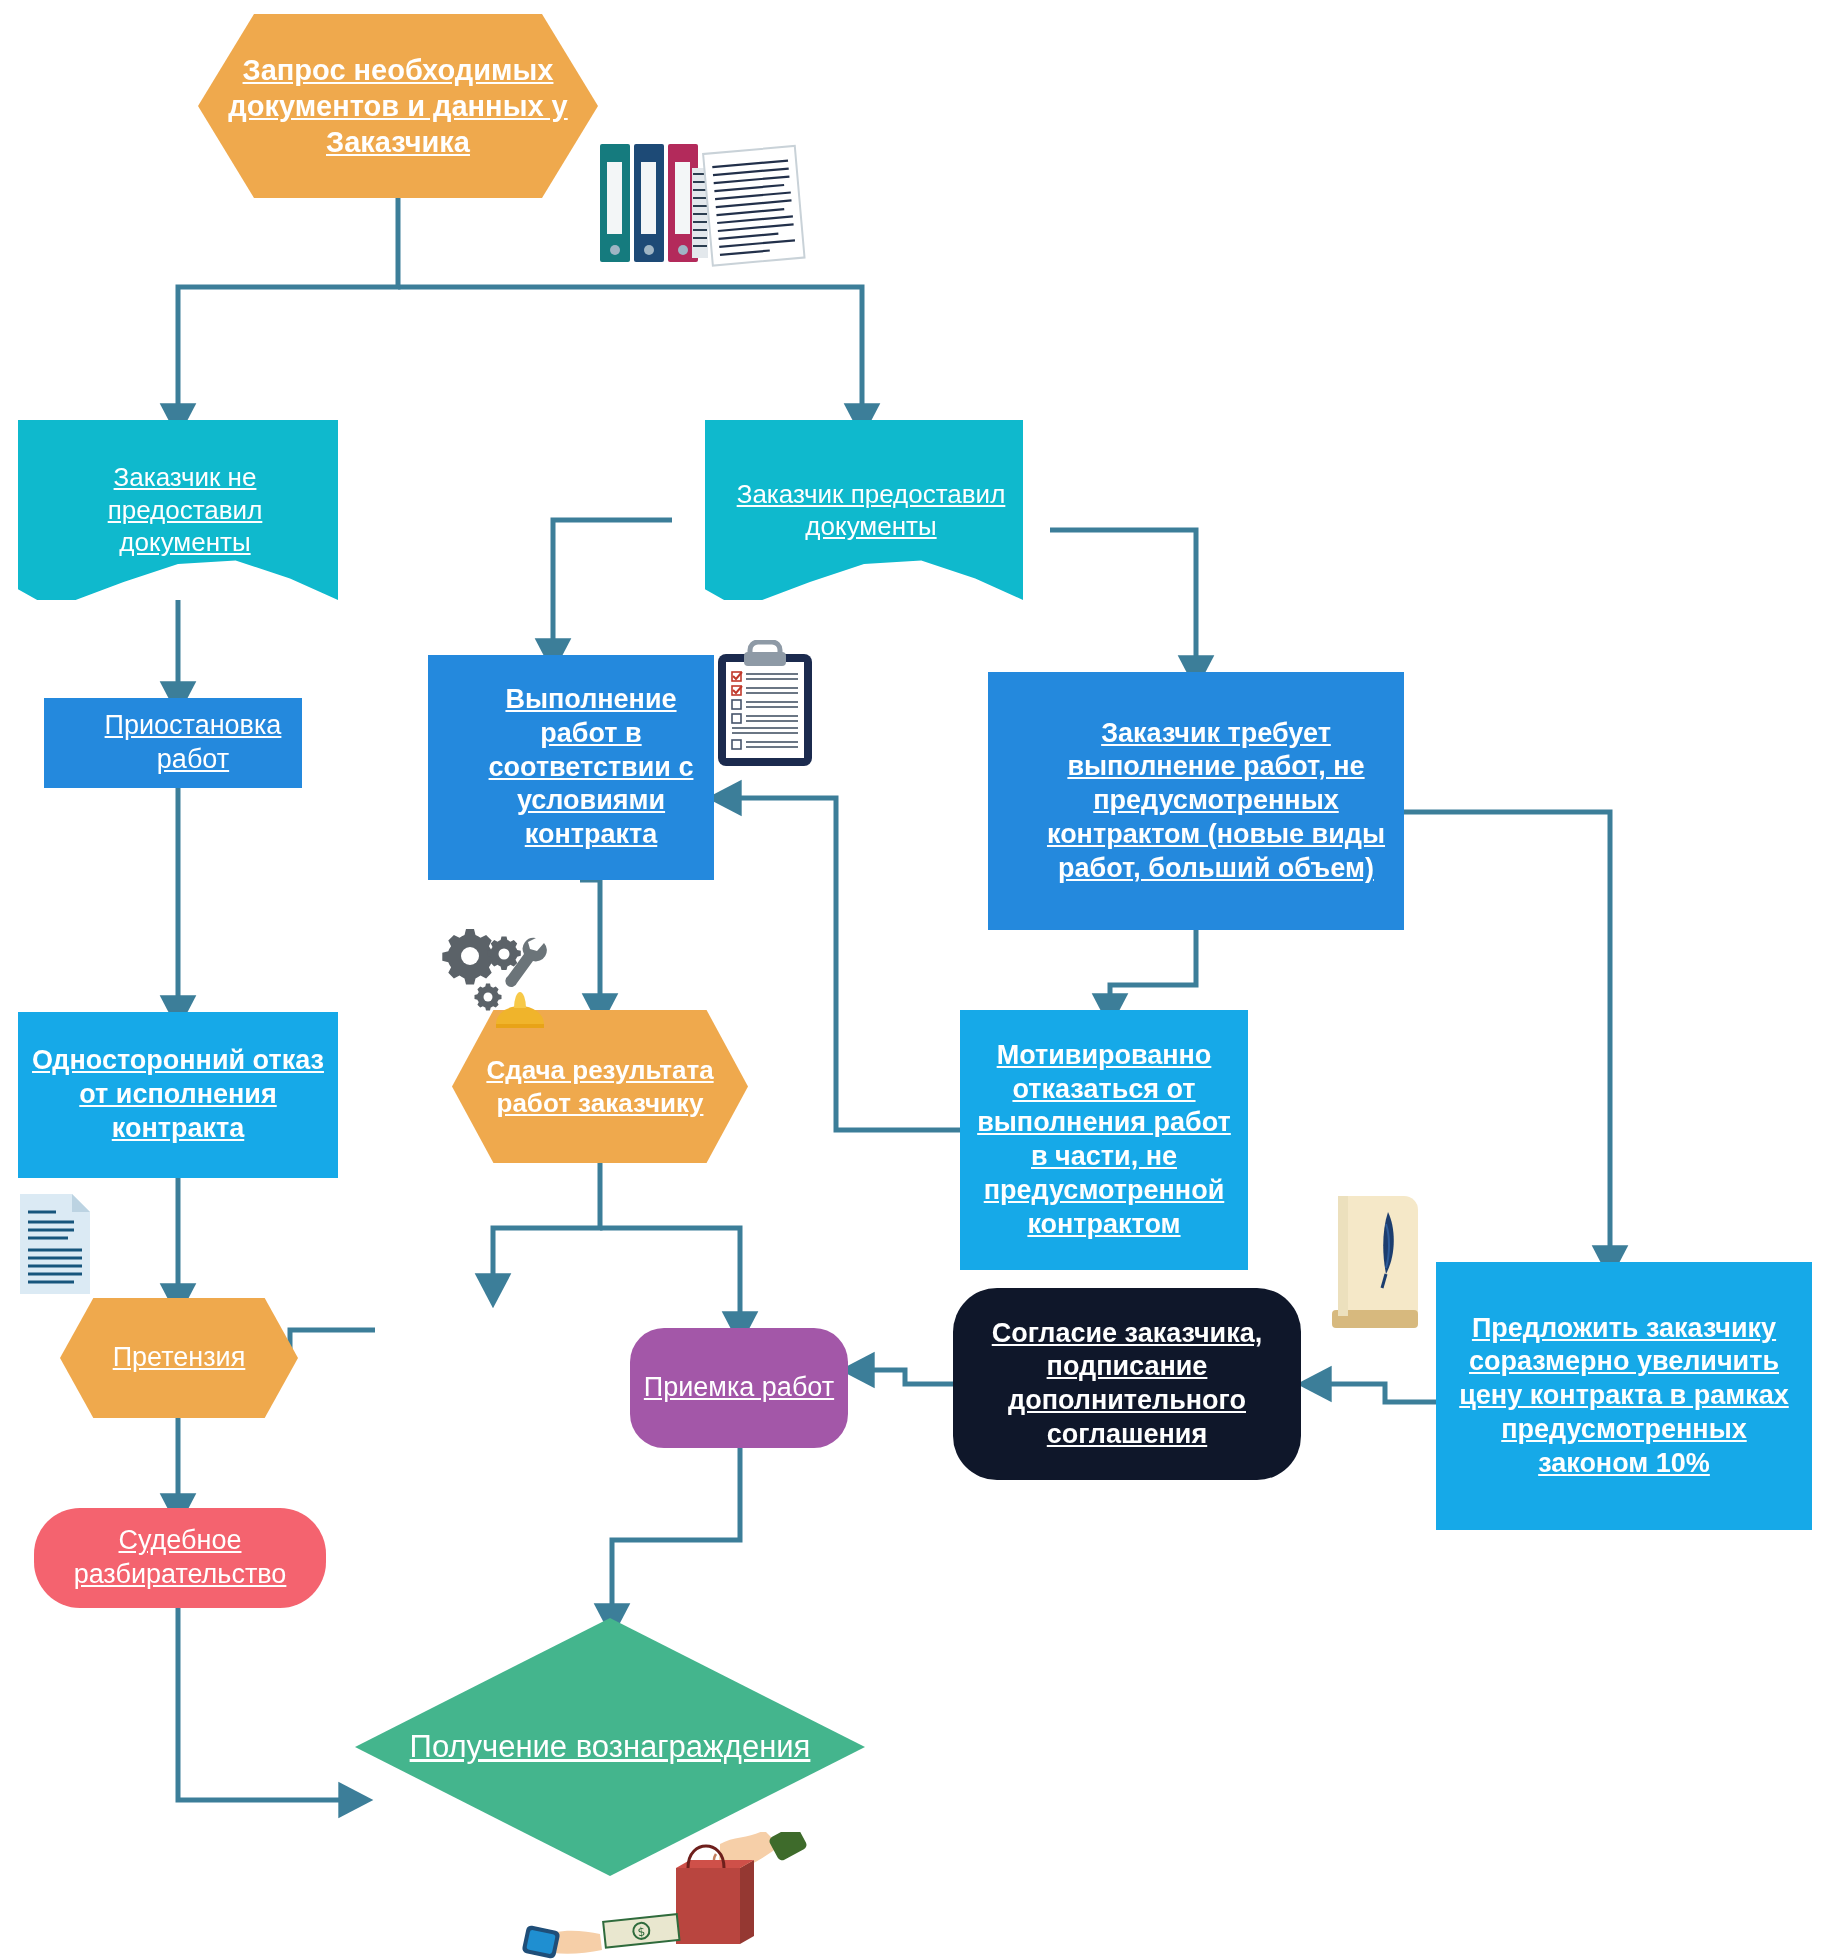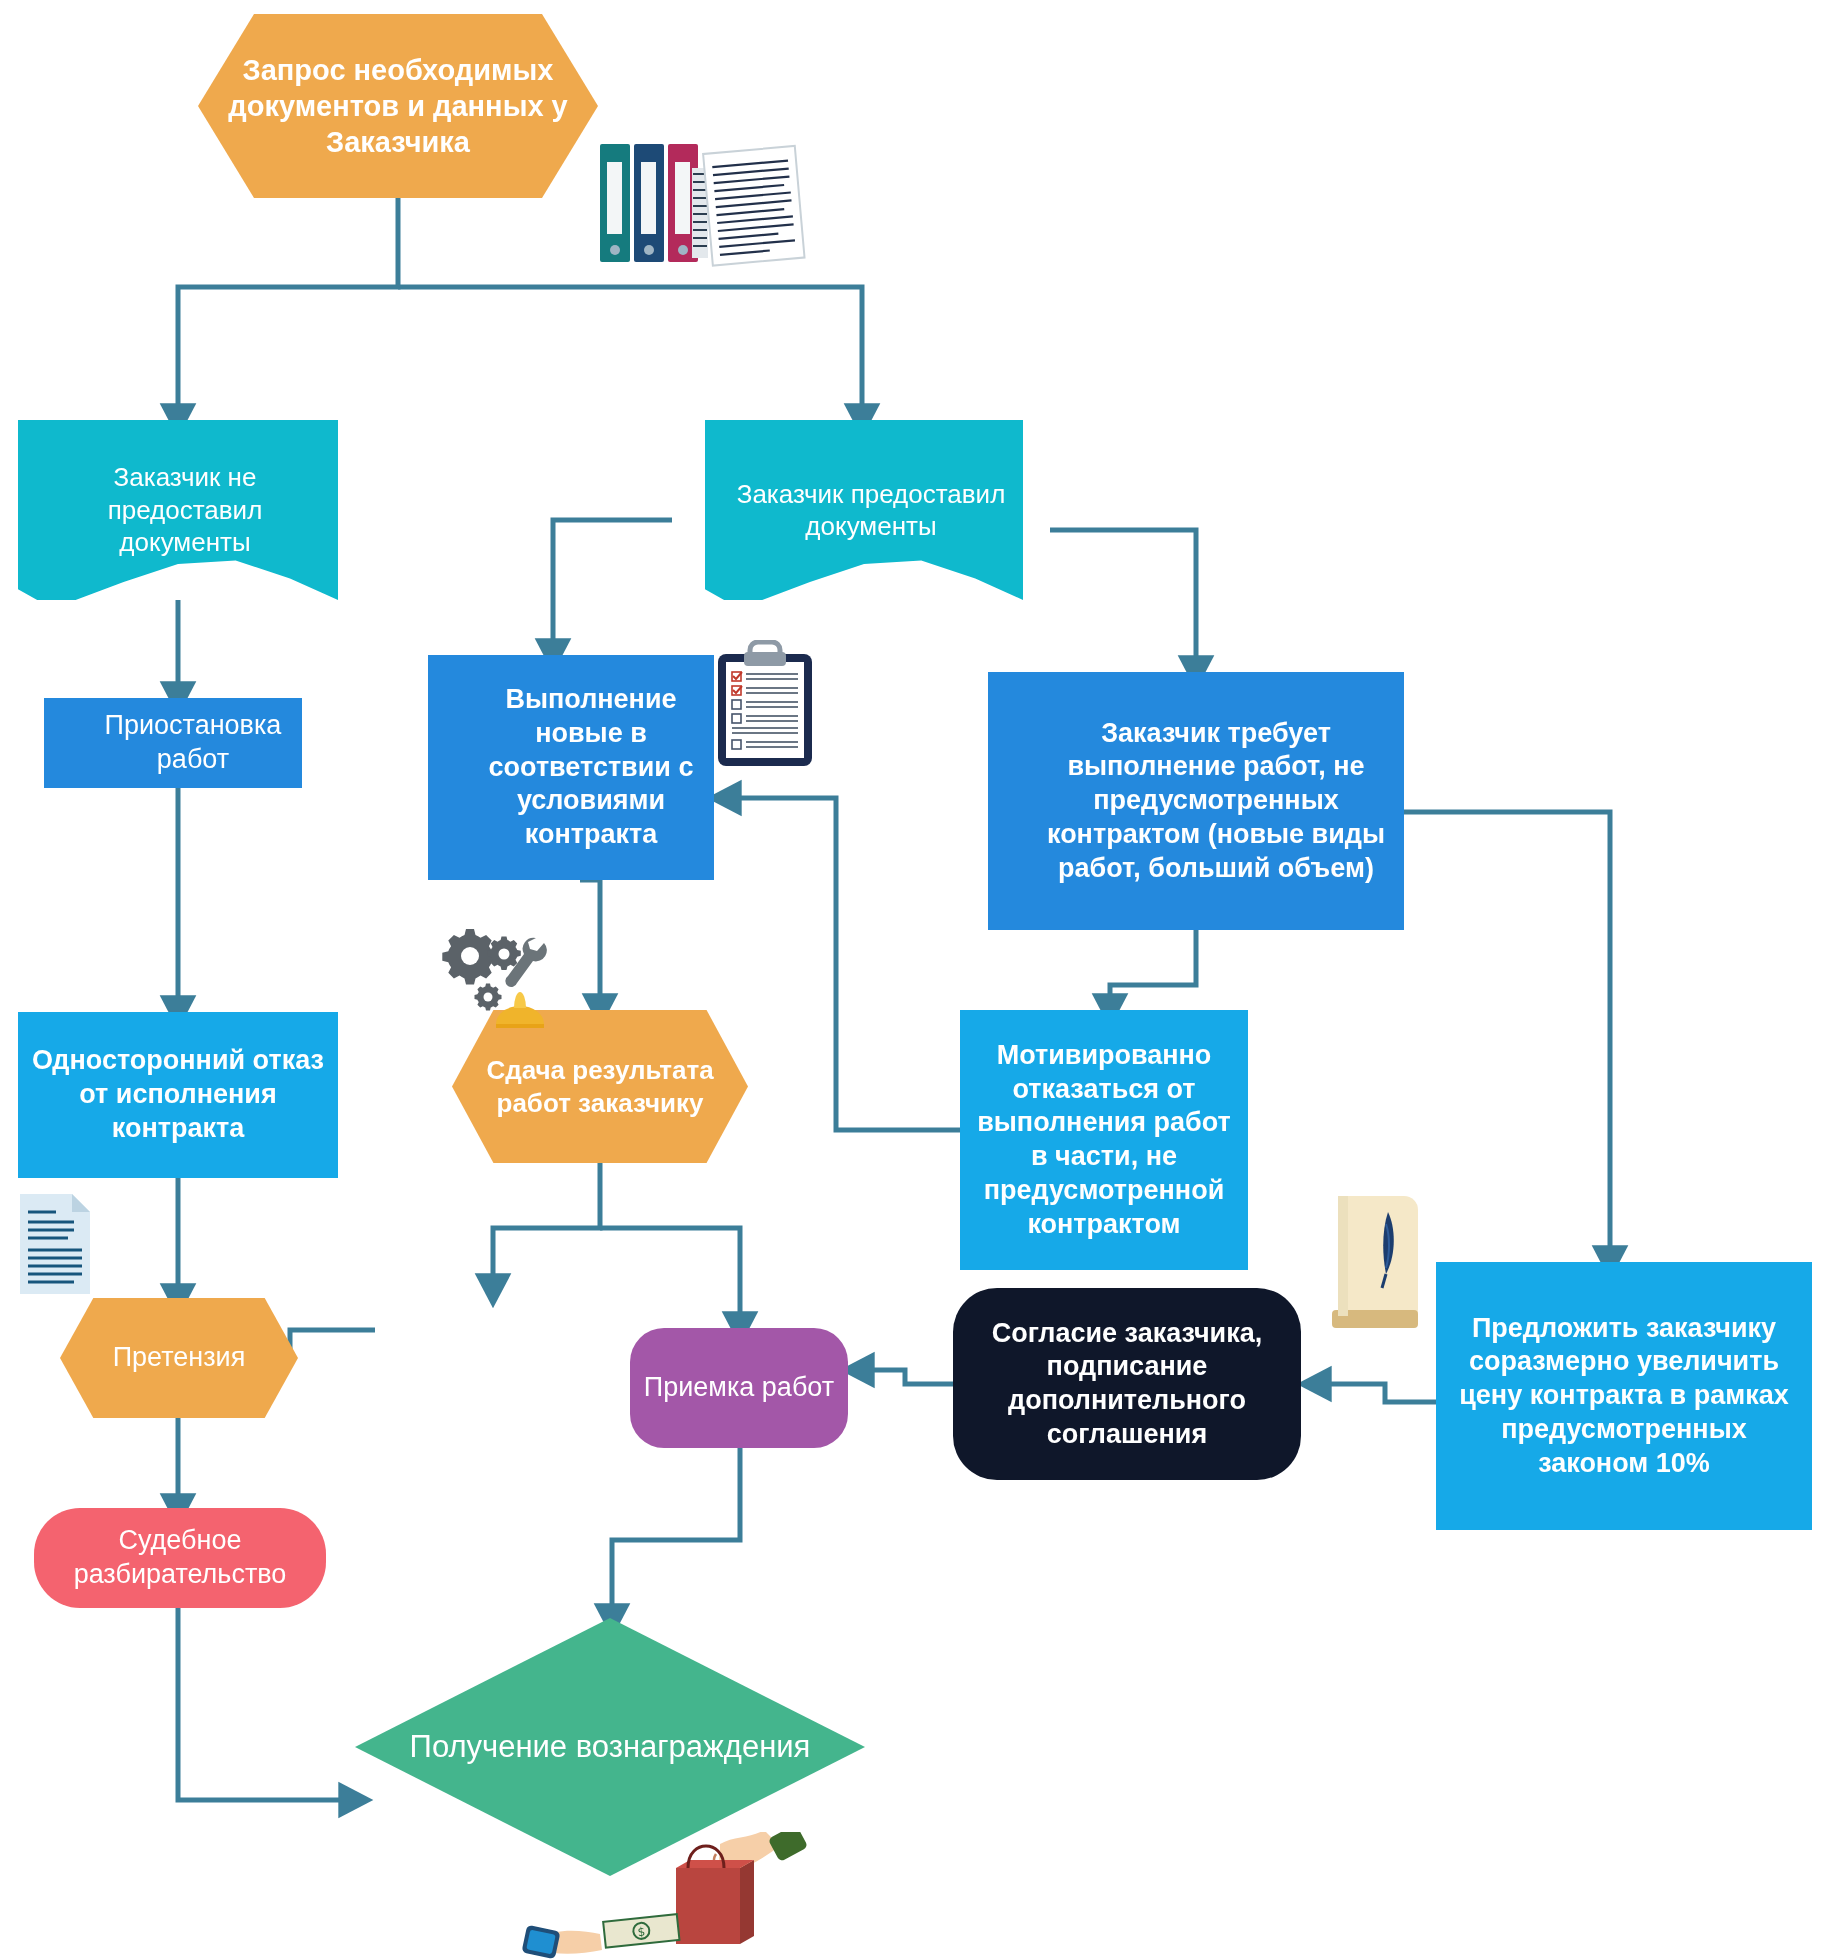--- a/index.html
+++ b/index.html
@@ -2,21 +2,21 @@
 <html><head>
 <meta charset="utf-8">
 <style>
   html,body{margin:0;padding:0;background:#ffffff;}
   body{width:1830px;height:1960px;position:relative;overflow:hidden;
        font-family:"Liberation Sans","DejaVu Sans",sans-serif;}
   #stage{position:absolute;left:0;top:0;width:1830px;height:1960px;}
   svg#wires{position:absolute;left:0;top:0;width:1830px;height:1960px;pointer-events:none;}
   .node{position:absolute;display:flex;align-items:center;justify-content:center;
         text-align:center;color:#ffffff;box-sizing:border-box;line-height:1.25;
-        z-index:5;}
+        z-index:5;text-decoration:underline;}
   .node span{display:block;width:100%;padding:0 10px;box-sizing:border-box;}
 
   
   .hex{background:transparent;}
   .hex .fill{position:absolute;inset:0;background:#efa94d;
      -webkit-clip-path:polygon(14% 0,86% 0,100% 50%,86% 100%,14% 100%,0 50%);
      clip-path:polygon(14% 0,86% 0,100% 50%,86% 100%,14% 100%,0 50%);}
   .hex span{position:relative;z-index:2;}
 
   .doc{background:transparent;padding-left:14px;}
@@ -103,21 +103,21 @@
   <div class="node doc" style="left:705px;top:420px;width:318px;height:180px;font-size:26px;">
     <div class="fill"></div>
     <span>Заказчик предоставил документы</span>
   </div>
 
   <div class="node rect" style="left:44px;top:698px;width:258px;height:90px;font-size:27px;">
     <span>Приостановка работ</span>
   </div>
 
   <div class="node rect" style="left:428px;top:655px;width:286px;height:225px;font-size:27px;font-weight:700;">
-    <span>Выполнение новые в соответствии с условиями контракта</span>
+    <span>Выполнение работ в соответствии с условиями контракта</span>
   </div>
 
   <div class="node rect" style="left:988px;top:672px;width:416px;height:258px;font-size:27px;font-weight:700;">
     <span>Заказчик требует выполнение работ, не предусмотренных контрактом (новые виды работ, больший объем)</span>
   </div>
 
   <div class="node rect-lt" style="left:18px;top:1012px;width:320px;height:166px;font-size:27px;font-weight:700;">
     <span>Односторонний отказ от исполнения контракта</span>
   </div>
 

